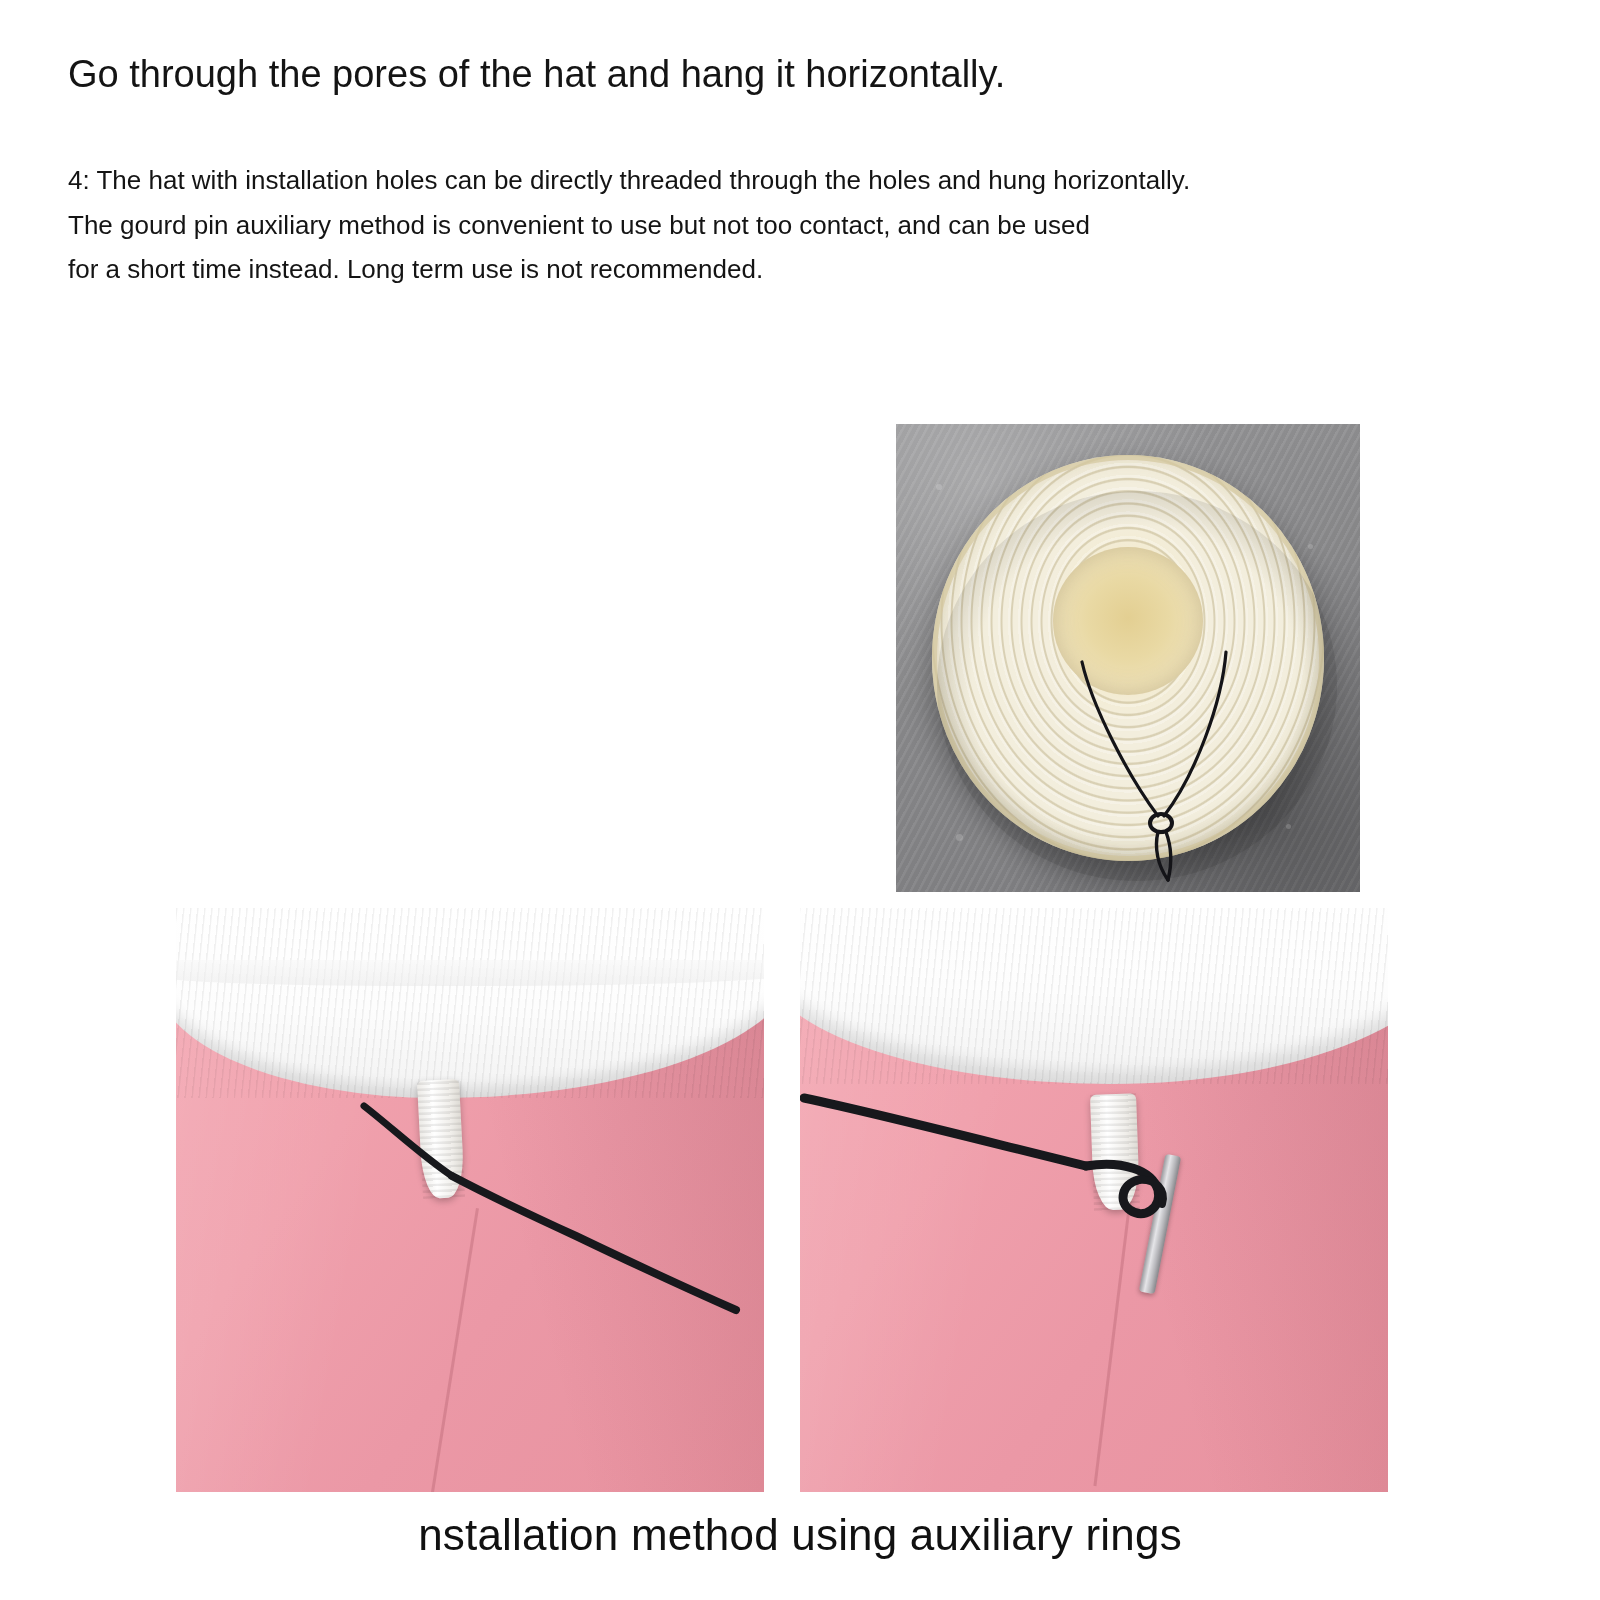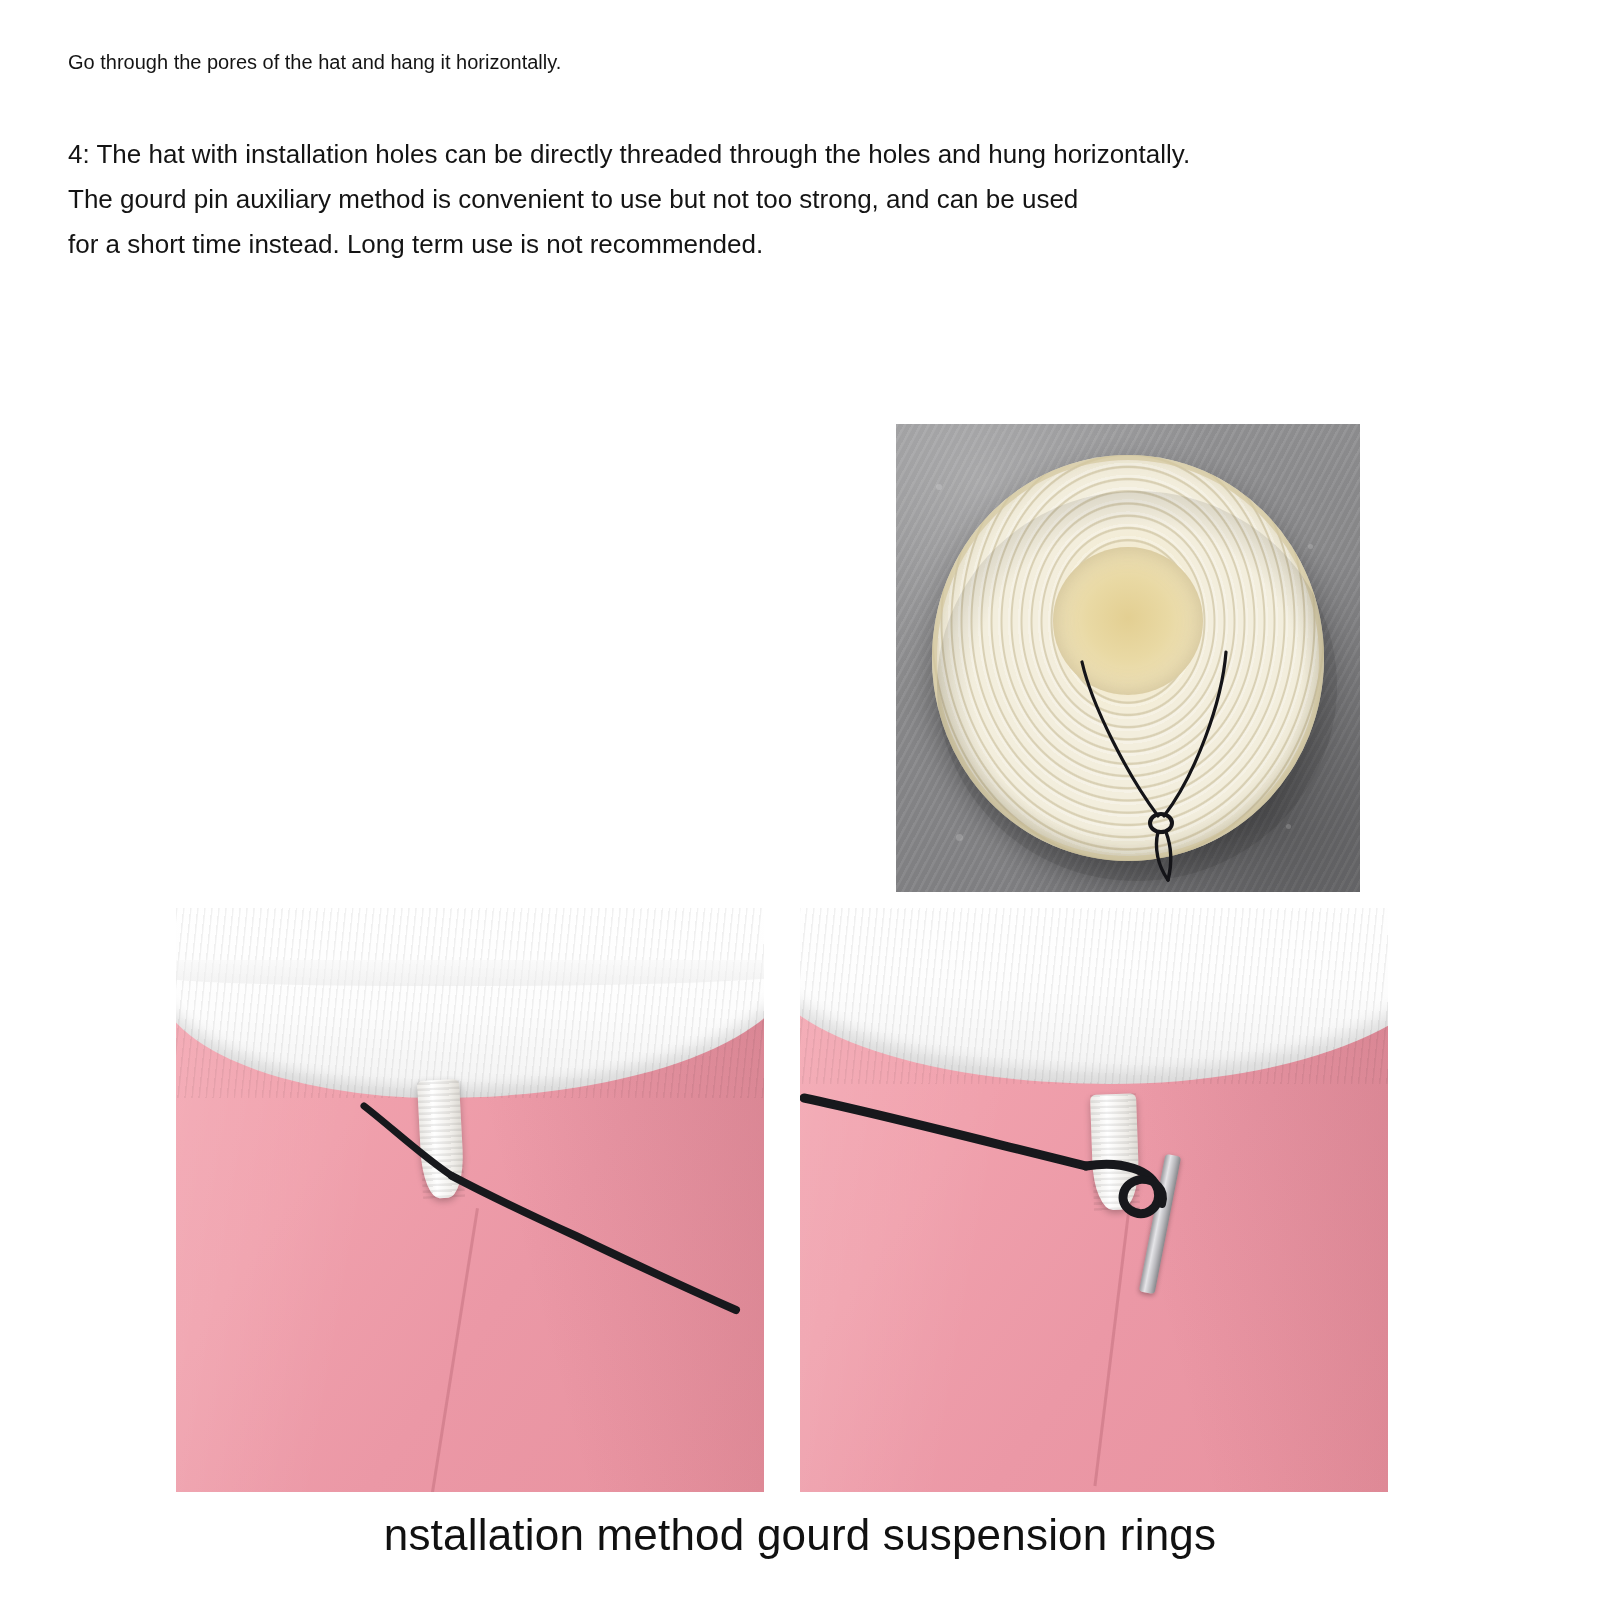--- a/index.html
+++ b/index.html
@@ -23,21 +23,21 @@
   }
 
   
   .text-block {
     position: absolute;
     left: 68px;
     top: 48px;
     width: 1460px;
   }
   .lead-line {
-    font-size: 20px;
+    font-size: 38px;
     line-height: 1.42;
     color: #141414;
     margin: 0 0 56px 0;
     white-space: nowrap;
   }
   .para-line {
     font-size: 26px;
     line-height: 1.72;
     color: #141414;
     margin: 0;
@@ -203,21 +203,21 @@
   }
 </style>
 </head>
 <body>
 
 <div class="page">
 
   <div class="text-block">
     <p class="lead-line">Go through the pores of the hat and hang it horizontally.</p>
     <p class="para-line">4: The hat with installation holes can be directly threaded through the holes and hung horizontally.</p>
-    <p class="para-line">The gourd pin auxiliary method is convenient to use but not too strong, and can be used</p>
+    <p class="para-line">The gourd pin auxiliary method is convenient to use but not too contact, and can be used</p>
     <p class="para-line">for a short time instead. Long term use is not recommended.</p>
   </div>
 
   <div class="photo photo-hat">
     <div class="wall"></div>
     <div class="wall-speck" style="left:40px;  top:60px;  width:6px;  height:6px;"></div>
     <div class="wall-speck" style="left:412px; top:120px; width:5px;  height:5px;"></div>
     <div class="wall-speck" style="left:60px;  top:410px; width:7px;  height:7px;"></div>
     <div class="wall-speck" style="left:390px; top:400px; width:5px;  height:5px;"></div>
 
@@ -268,15 +268,15 @@
 
     <div class="pin" style="left:352px; top:246px; width:16px; height:140px; transform:rotate(11deg);"></div>
 
     <svg width="588" height="584" viewBox="0 0 588 584" style="position:absolute;left:0;top:0;">
       <path d="M4,190 C80,206 180,232 286,258" stroke="#17181c" stroke-width="9" fill="none" stroke-linecap="round"></path>
       <path d="M286,258 C322,252 352,262 358,282 C362,300 344,312 330,302 C318,294 322,276 338,272" stroke="#17181c" stroke-width="9" fill="none" stroke-linecap="round"></path>
       <path d="M338,272 C356,270 366,282 362,296" stroke="#17181c" stroke-width="8" fill="none" stroke-linecap="round"></path>
     </svg>
   </div>
 
-  <div class="caption">nstallation method gourd suspension rings</div>
+  <div class="caption">nstallation method using auxiliary rings</div>
 
 </div>
 
 </body></html>

